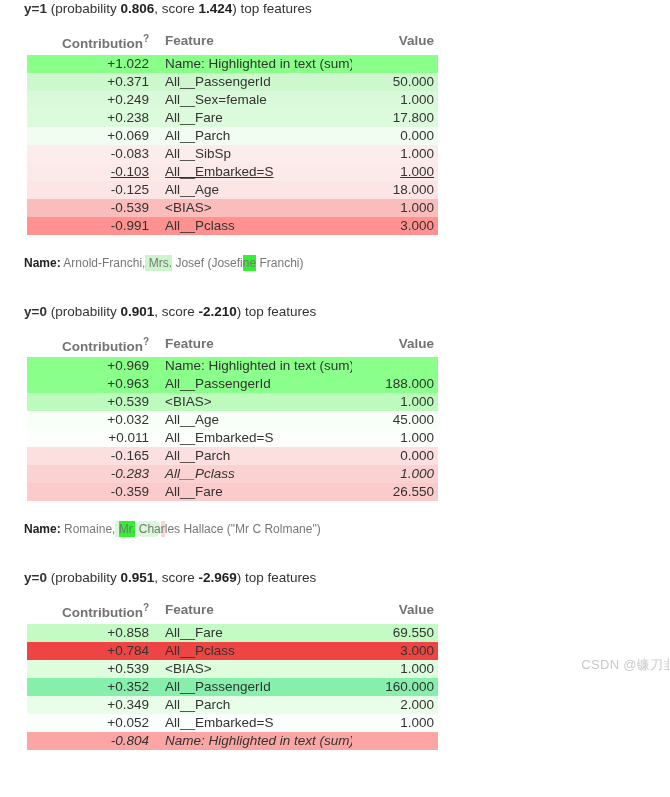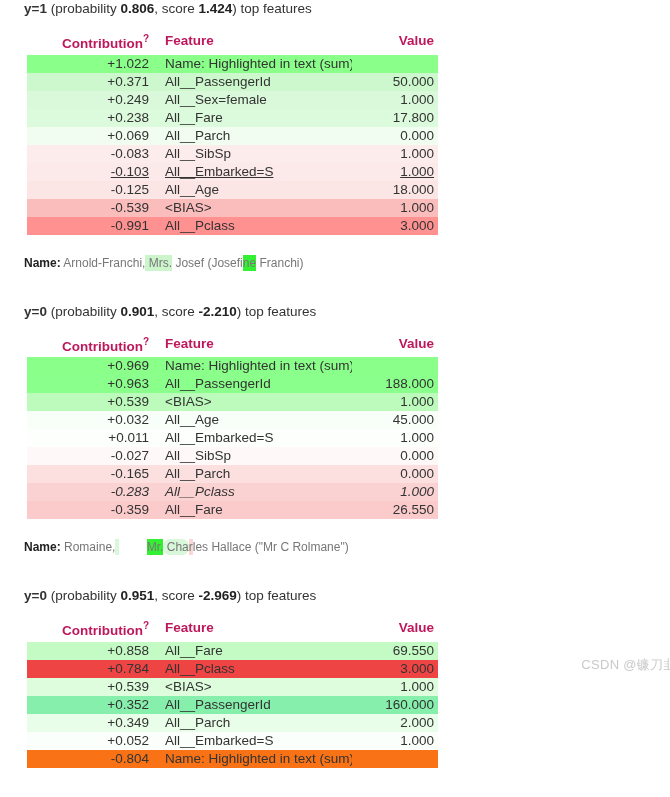--- a/index.html
+++ b/index.html
@@ -38,21 +38,21 @@
   table.expl {
     border-collapse: collapse;
     border-spacing: 0;
     margin-left: 7px;
     width: 411px;
     table-layout: fixed;
     font-size: 13.5px;
   }
   table.expl th {
     font-weight: bold;
-    color: #be185d;
+    color: #737373;
     padding: 2px 4px 3px 4px;
     background: #ffffff;
     font-size: 13.5px;
     border: none;
     line-height: 17px;
   }
   table.expl th.c-contrib { text-align: right; width: 118px; }
   table.expl th.c-feat { text-align: left; padding-left: 12px; }
   table.expl th.c-value { text-align: right; width: 78px; }
   table.expl td {
@@ -209,46 +209,41 @@
           <tr style="background: rgb(248, 254, 248);">
             <td class="c-contrib">+0.032</td>
             <td class="c-feat">All__Age</td>
             <td class="c-value">45.000</td>
           </tr>
           <tr style="background: rgb(253, 255, 253);">
             <td class="c-contrib">+0.011</td>
             <td class="c-feat">All__Embarked=S</td>
             <td class="c-value">1.000</td>
           </tr>
-          <tr style="background: rgb(254, 248, 248);">
-            <td class="c-contrib">-0.027</td>
-            <td class="c-feat">All__SibSp</td>
-            <td class="c-value">0.000</td>
-          </tr>
           <tr style="background: rgb(252, 224, 224);">
             <td class="c-contrib">-0.165</td>
             <td class="c-feat">All__Parch</td>
             <td class="c-value">0.000</td>
           </tr>
           <tr style="background: rgb(251, 210, 210); font-style: italic;">
             <td class="c-contrib">-0.283</td>
             <td class="c-feat">All__Pclass</td>
             <td class="c-value">1.000</td>
           </tr>
           <tr style="background: rgb(251, 202, 202);">
             <td class="c-contrib">-0.359</td>
             <td class="c-feat">All__Fare</td>
             <td class="c-value">26.550</td>
           </tr>
         </tbody>
     </table>
     <div class="spacer-md"></div>
     <div class="namerow">
       <span class="namelbl">Name:</span>
-      <span class="name-text"><span class="seg">Romaine,</span><span class="seg" style="background: rgb(217, 247, 217);"> </span><span class="seg" style="background: rgb(51, 240, 51); margin-left: 28px;">Mr.</span><span class="seg" style="background: rgb(217, 247, 217); border-radius: 7px;"> Cha</span><span class="seg" style="background: rgb(252, 214, 214);">r</span><span class="seg">les Hallace ("Mr C Rolmane")</span></span>
+      <span class="name-text"><span class="seg">Romaine,</span><span class="seg" style="background: rgb(217, 247, 217);"> </span><span class="seg" style="background: rgb(51, 240, 51);">Mr.</span><span class="seg" style="background: rgb(217, 247, 217); border-radius: 7px;"> Cha</span><span class="seg" style="background: rgb(252, 214, 214);">r</span><span class="seg">les Hallace ("Mr C Rolmane")</span></span>
     </div>
   </div>
 
   <div class="spacer-lg"></div>
 
   <div class="block">
     <div class="heading">
       <span class="lbl">y=0</span><span> (probability </span><b>0.951</b><span>, score </span><b>-2.969</b><span>) top features</span>
     </div>
     <div class="spacer-sm"></div>
@@ -284,21 +279,21 @@
           <tr style="background: rgb(233, 254, 233);">
             <td class="c-contrib">+0.349</td>
             <td class="c-feat">All__Parch</td>
             <td class="c-value">2.000</td>
           </tr>
           <tr style="background: rgb(251, 255, 251);">
             <td class="c-contrib">+0.052</td>
             <td class="c-feat">All__Embarked=S</td>
             <td class="c-value">1.000</td>
           </tr>
-          <tr style="background: #f97316;">
+          <tr style="background: #fca5a5; font-style: italic;">
             <td class="c-contrib">-0.804</td>
             <td class="c-feat">Name: Highlighted in text (sum)</td>
             <td class="c-value"></td>
           </tr>
         </tbody>
     </table>
     <div class="spacer-md"></div>
 
   </div>
 

